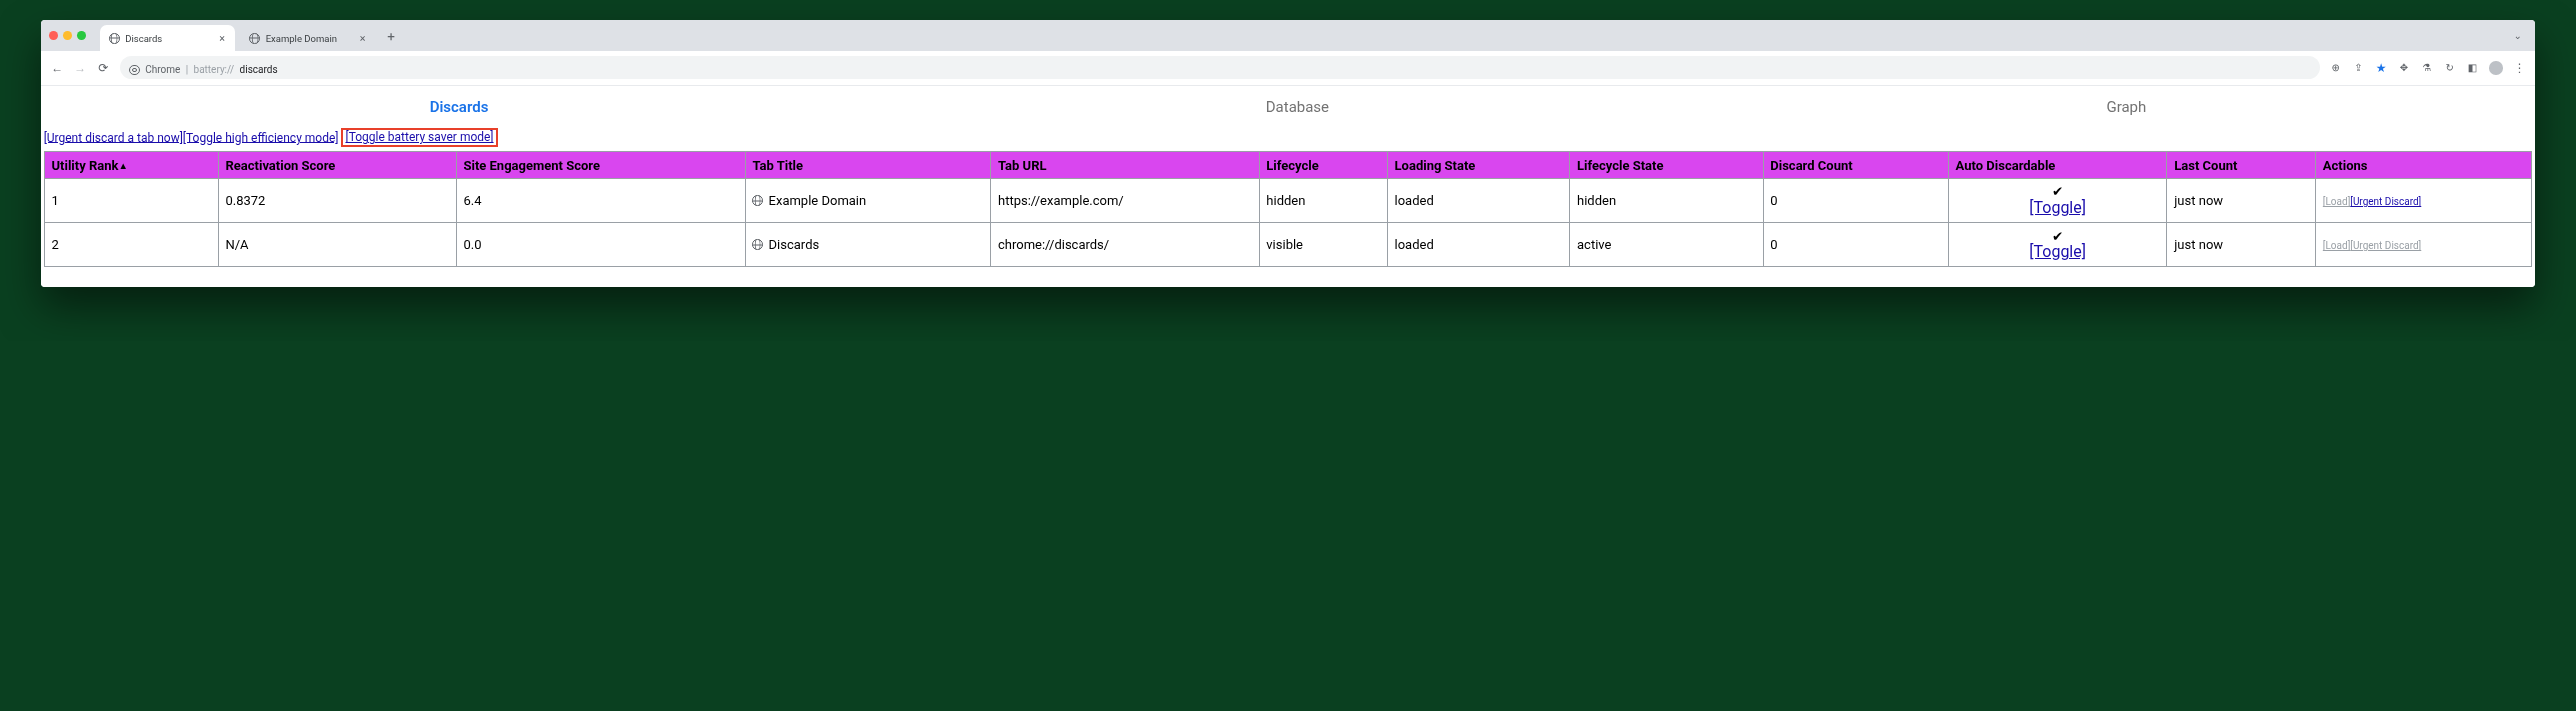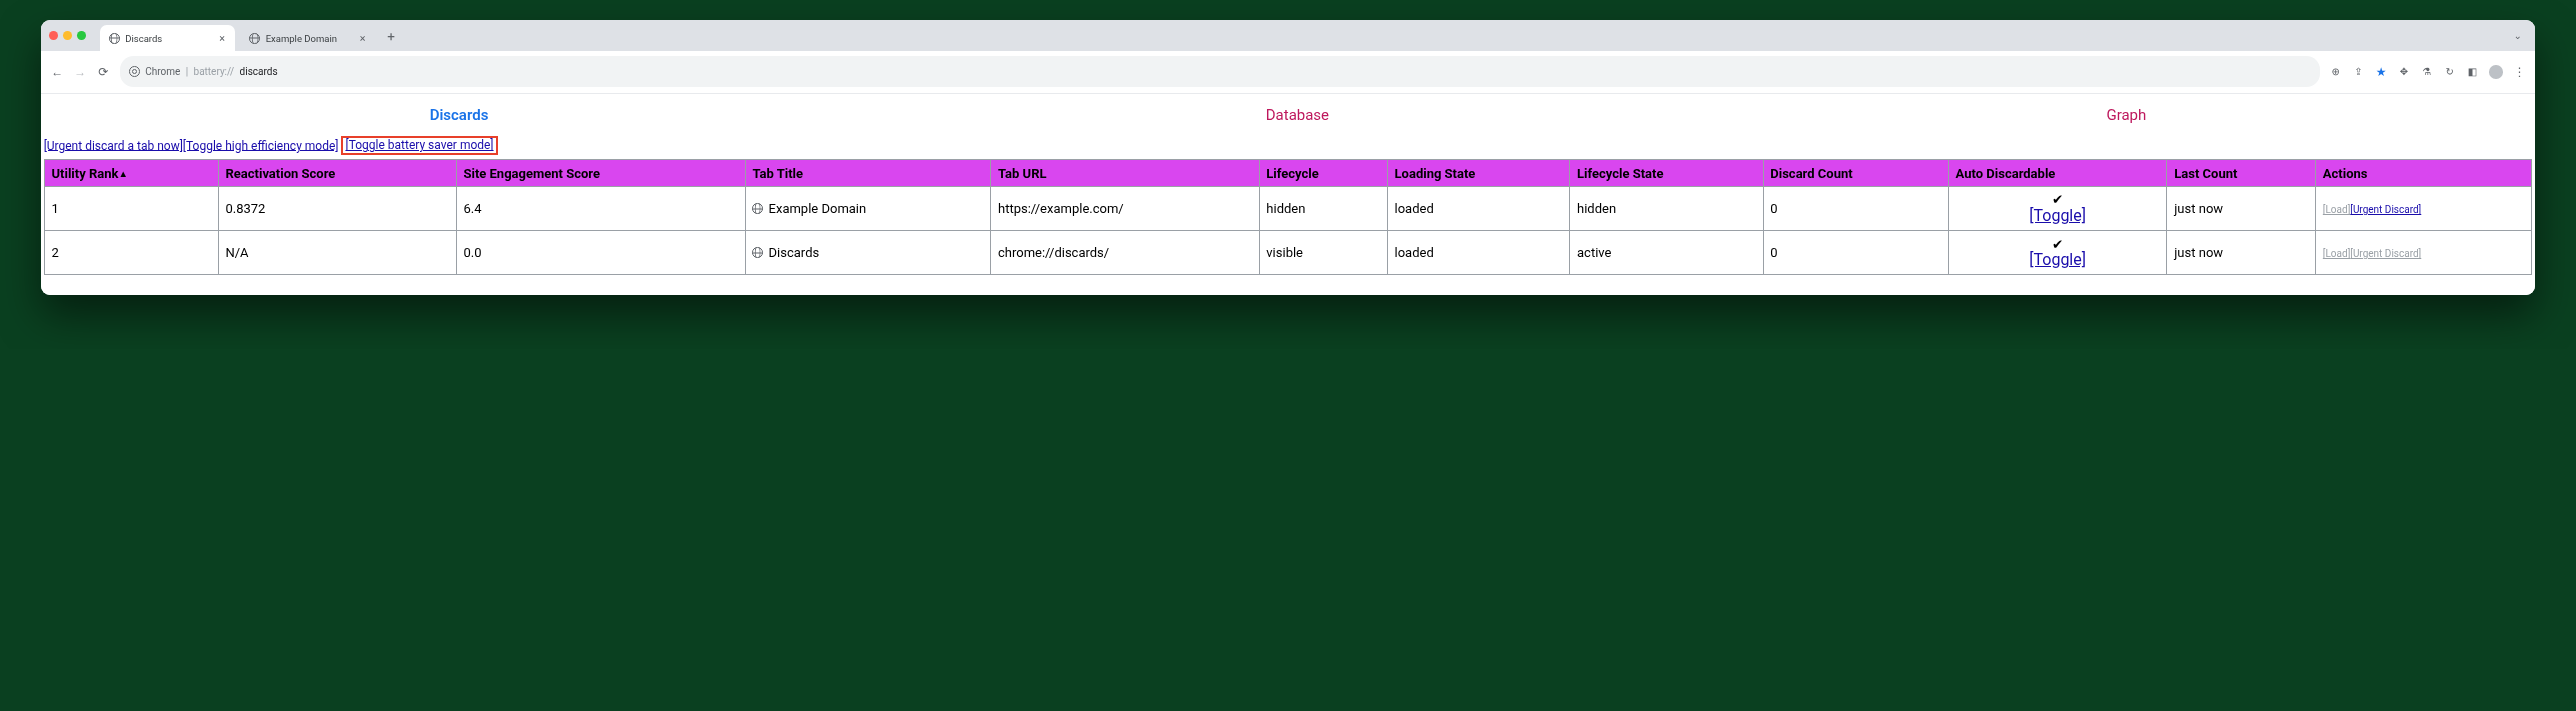--- a/index.html
+++ b/index.html
@@ -3,21 +3,21 @@
 <meta charset="utf-8">
 <style>
   * { box-sizing: border-box; margin: 0; padding: 0; }
   body {
     font-family: -apple-system, BlinkMacSystemFont, "Segoe UI", Roboto, Arial, sans-serif;
     background: #0a4020;
     padding: 20px 41px 54px 41px;
   }
   .window {
     background: #fff;
-    border-radius: 9px;
+    border-radius: 4px;
     box-shadow: 0 20px 41px rgba(0,0,0,0.5);
     overflow: hidden;
     width: 100%;
   }
   
   .titlebar {
     background: #dee1e6;
     display: flex;
     align-items: center;
     height: 31px;
@@ -63,22 +63,22 @@
 
   
   .toolbar {
     display:flex; align-items:center; gap:9.5px;
     padding: 5.4px 9.5px; background:#fff; border-bottom:0.7px solid #e8eaed;
     font-size:10px; color:#5f6368;
   }
   .nav-arrow { width:13.5px; text-align:center; cursor:pointer; font-size:12px; color:#5f6368;}
   .nav-arrow.disabled { color:#b8bbbf; }
   .omnibox {
-    flex:1; display:flex; align-items:center; gap:5.4px;
-    background:#f1f3f4; border-radius:13.5px; padding:4px 9.5px; height:31px;
+    flex:1; display:flex; align-items:flex-end; gap:5.4px;
+    background:#f1f3f4; border-radius:13.5px; padding:4px 9.5px; height:23px;
     color:#5f6368;
   }
   .chrome-circle {
     width:10.8px;height:10.8px;border-radius:50%;border:1.4px solid #5f6368;
     position:relative; flex-shrink:0;
   }
   .chrome-circle::after{content:"";position:absolute;inset:2px;border-radius:50%;border:1px solid #5f6368;}
   .omnibox .sep{color:#9aa0a6;}
   .omnibox .url-dim{color:#9aa0a6;}
   .omnibox .url-strong{color:#202124;}
@@ -87,21 +87,21 @@
   .star{color:#1a73e8;font-size:12px;}
   .avatar{width:13.5px;height:13.5px;border-radius:50%;background:#bdc1c6;}
   .dots{font-size:12px;}
 
   
   .page { background:#fff; padding-bottom:20px;}
   .subnav {
     display:flex; justify-content:space-around; align-items:center;
     padding: 12px 0 12px 0; font-size:15px;
   }
-  .subnav-item { color:#be185d; cursor:pointer; }
+  .subnav-item { color:#737373; cursor:pointer; }
   .subnav-item.active { color:#1a73e8; font-weight:600; }
 
   .action-links {
     padding: 0 2.7px 4px 2.7px; font-size:12px;
   }
   .action-links a { color:#1a0dab; text-decoration:underline; cursor:pointer; }
   .hl-box {
     display:inline-block; border:2.7px solid #e8402a; padding:0.7px 2px;
   }
 

